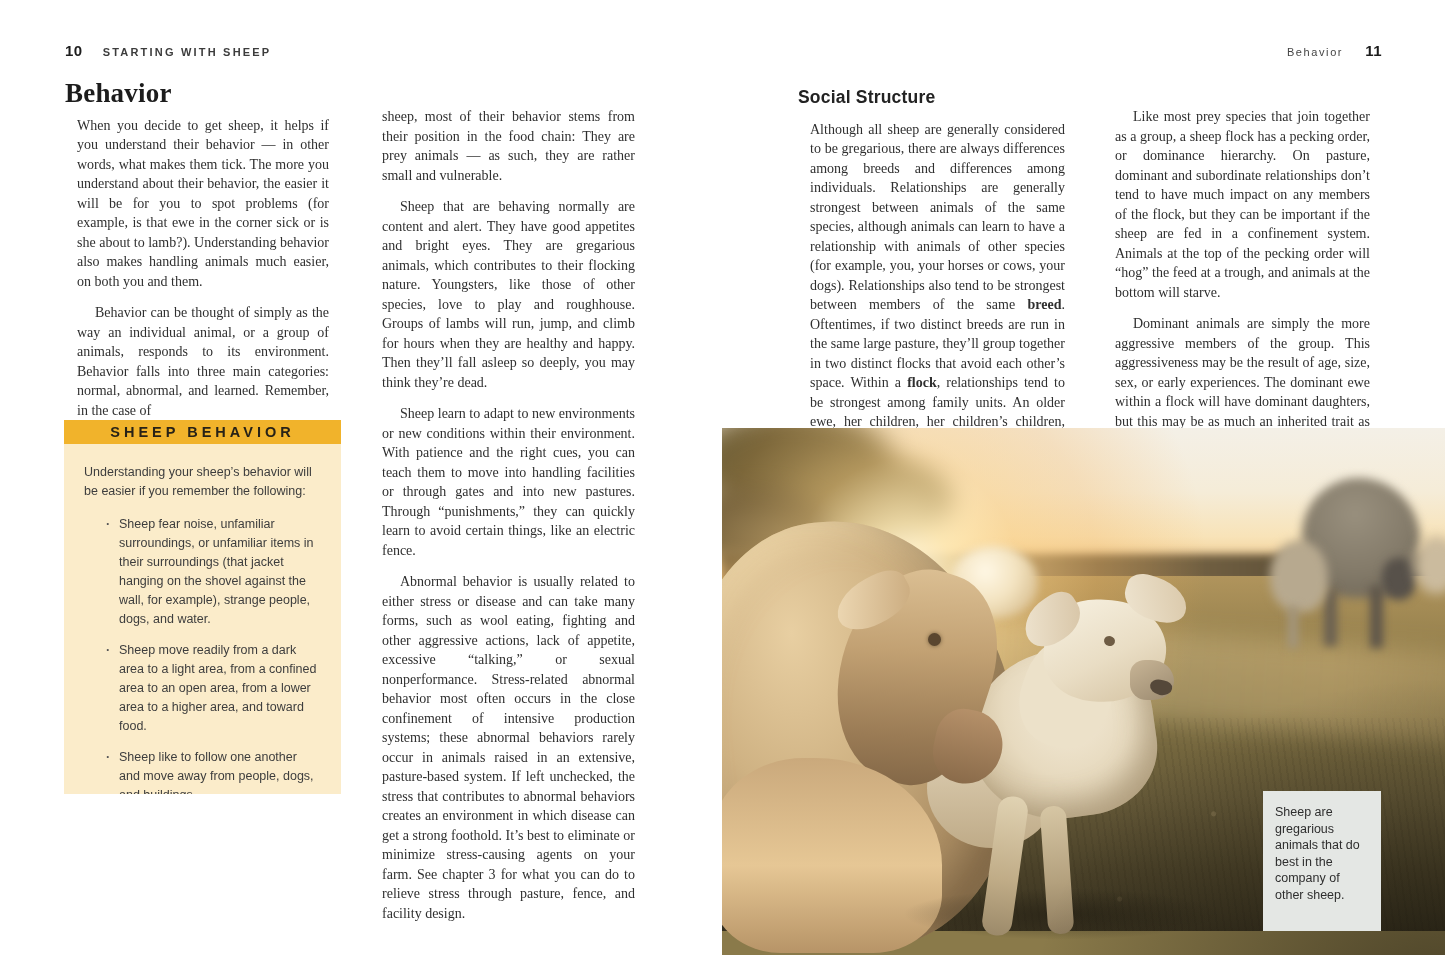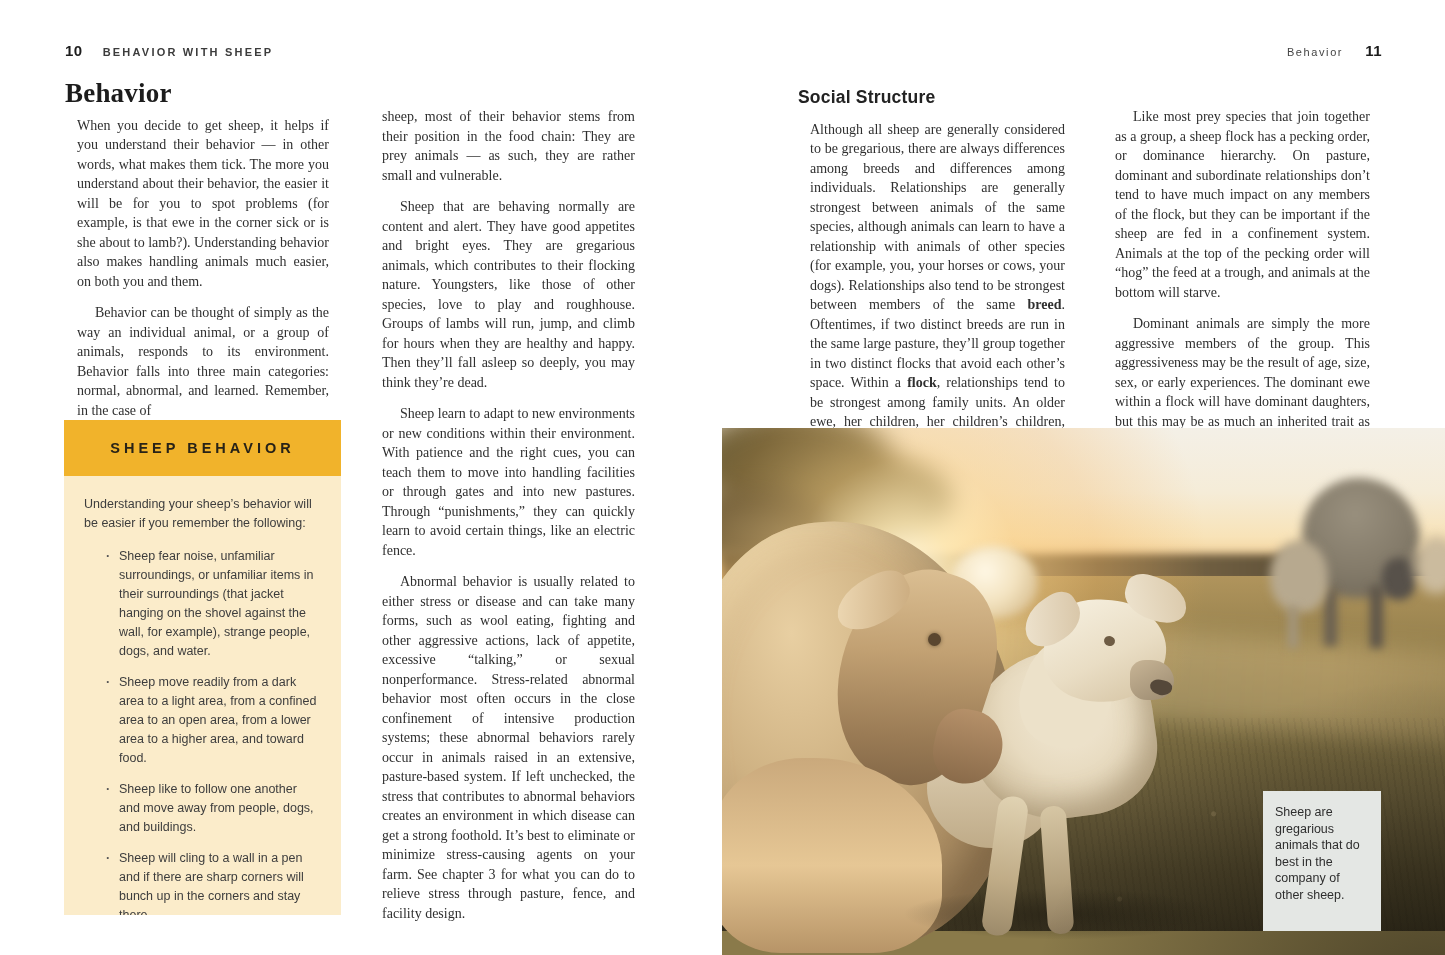--- a/index.html
+++ b/index.html
@@ -26,24 +26,24 @@
            letter-spacing:.2px;color:#1c1c1c;margin:0 0 10px 0;text-align:left;}
   #col2{left:370px;top:95px;width:277px;}
   #col3{left:798px;top:88px;width:279px;}
   #col3 h2{font-family:"Liberation Sans",sans-serif;font-weight:bold;
            font-size:17.5px;color:#222;margin:0 0 9px 0;text-align:left;letter-spacing:.2px;}
   #col4{left:1103px;top:95px;width:279px;}
   .b{font-weight:bold;}
 
   
   #sidebar{position:absolute;left:64px;top:420px;width:277px;}
-  .sb-head{height:56px;display:flex;align-items:center;justify-content:center;
+  .sb-head{height:24px;display:flex;align-items:center;justify-content:center;
            font-family:"Liberation Sans",sans-serif;font-weight:bold;font-size:14.5px;
            letter-spacing:4px;color:#272217;}
-  .sb-body{box-sizing:border-box;height:439px;padding:19px 20px 20px 20px;overflow:hidden;
+  .sb-body{box-sizing:border-box;height:350px;padding:19px 20px 20px 20px;overflow:hidden;
            font-family:"Liberation Sans",sans-serif;font-size:12.5px;line-height:19px;color:#3d3d3d;}
   .sb-body p{margin:0 0 14px 0;}
   .sb-body ul{list-style:none;margin:0 0 0 22px;padding:0;}
   .sb-body li{position:relative;padding-left:13px;margin-bottom:12px;width:198px;}
   .sb-body li::before{content:"\00B7";position:absolute;left:0;top:0;font-weight:bold;color:#555;}
 
   
   #photo{position:absolute;left:722px;top:428px;width:723px;height:581px;overflow:hidden;background:#8a7a4a;}
   .ph{position:absolute;}
   .sky{left:0;top:0;width:100%;height:160px;
@@ -116,21 +116,21 @@
   .vignette{right:0;bottom:0;width:62%;height:62%;
        background:radial-gradient(ellipse at 100% 100%, rgba(20,18,10,.55), rgba(20,18,10,0) 65%);}
   .caption{left:541px;top:363px;width:118px;height:140px;box-sizing:border-box;padding:13px 12px;z-index:10;
        font-family:"Liberation Sans",sans-serif;font-size:12.5px;line-height:16.5px;color:#2e2e2e;}
 </style>
 </head>
 <body>
 
 <div id="runhead-left" class="runhead">
   <span class="pagenum">10</span>
-  <span class="rh-label">BEHAVIOR WITH SHEEP</span>
+  <span class="rh-label">STARTING WITH SHEEP</span>
 </div>
 <div id="runhead-right" class="runhead">
   <span class="rh-label">Behavior</span>
   <span class="pagenum">11</span>
 </div>
 
 <section id="col1" class="col">
   <h1>Behavior</h1>
   <p>When you decide to get sheep, it helps if you understand their behavior — in other words, what makes them tick. The more you understand about their behavior, the easier it will be for you to spot problems (for example, is that ewe in the corner sick or is she about to lamb?). Understanding behavior also makes handling animals much easier, on both you and them.</p>
   <p class="ind">Behavior can be thought of simply as the way an individual animal, or a group of animals, responds to its environment. Behavior falls into three main categories: normal, abnormal, and learned. Remember, in the case of</p>

